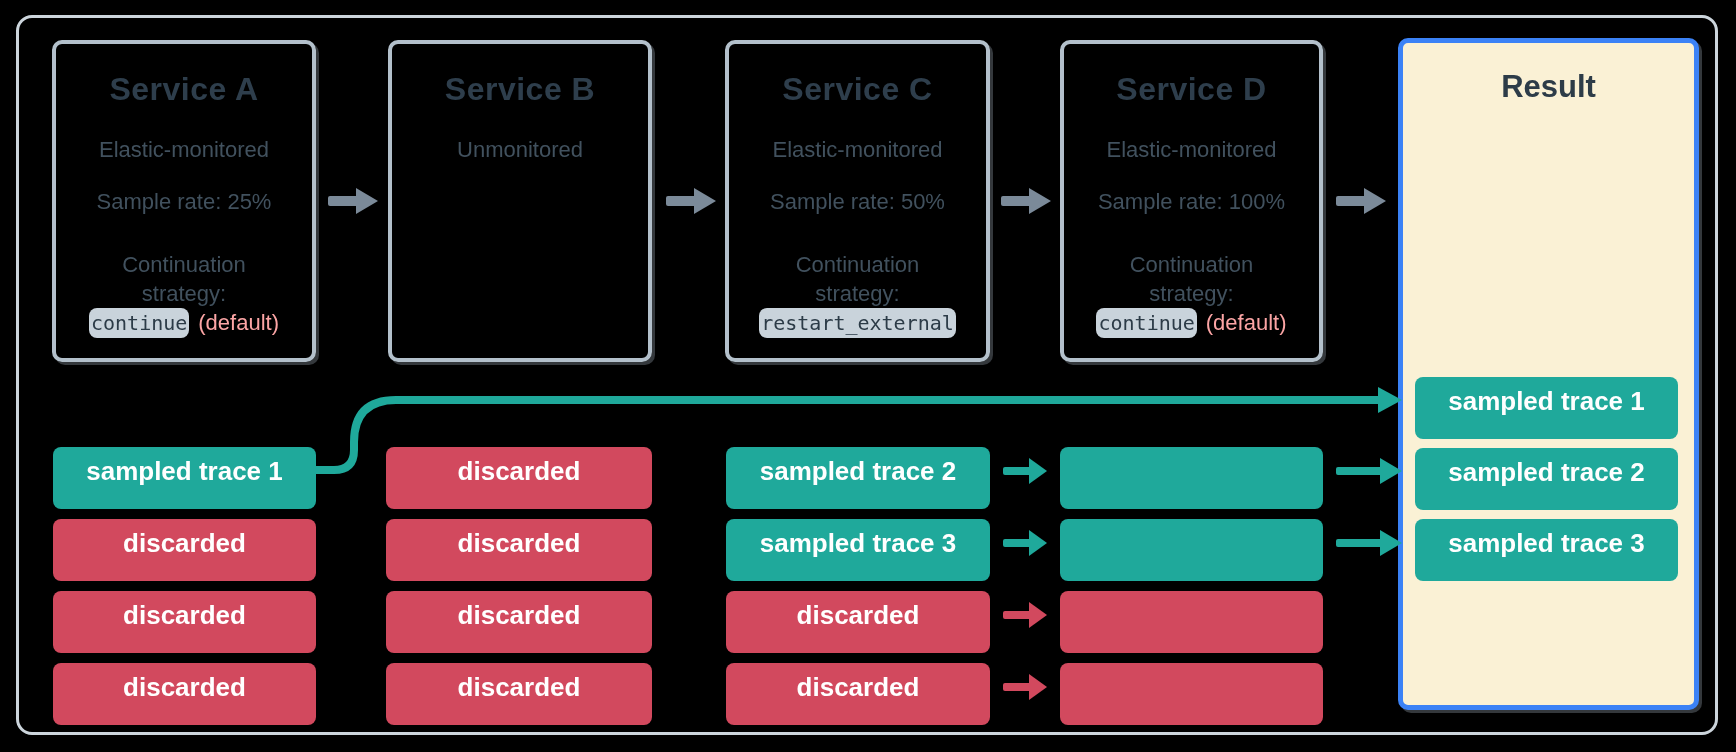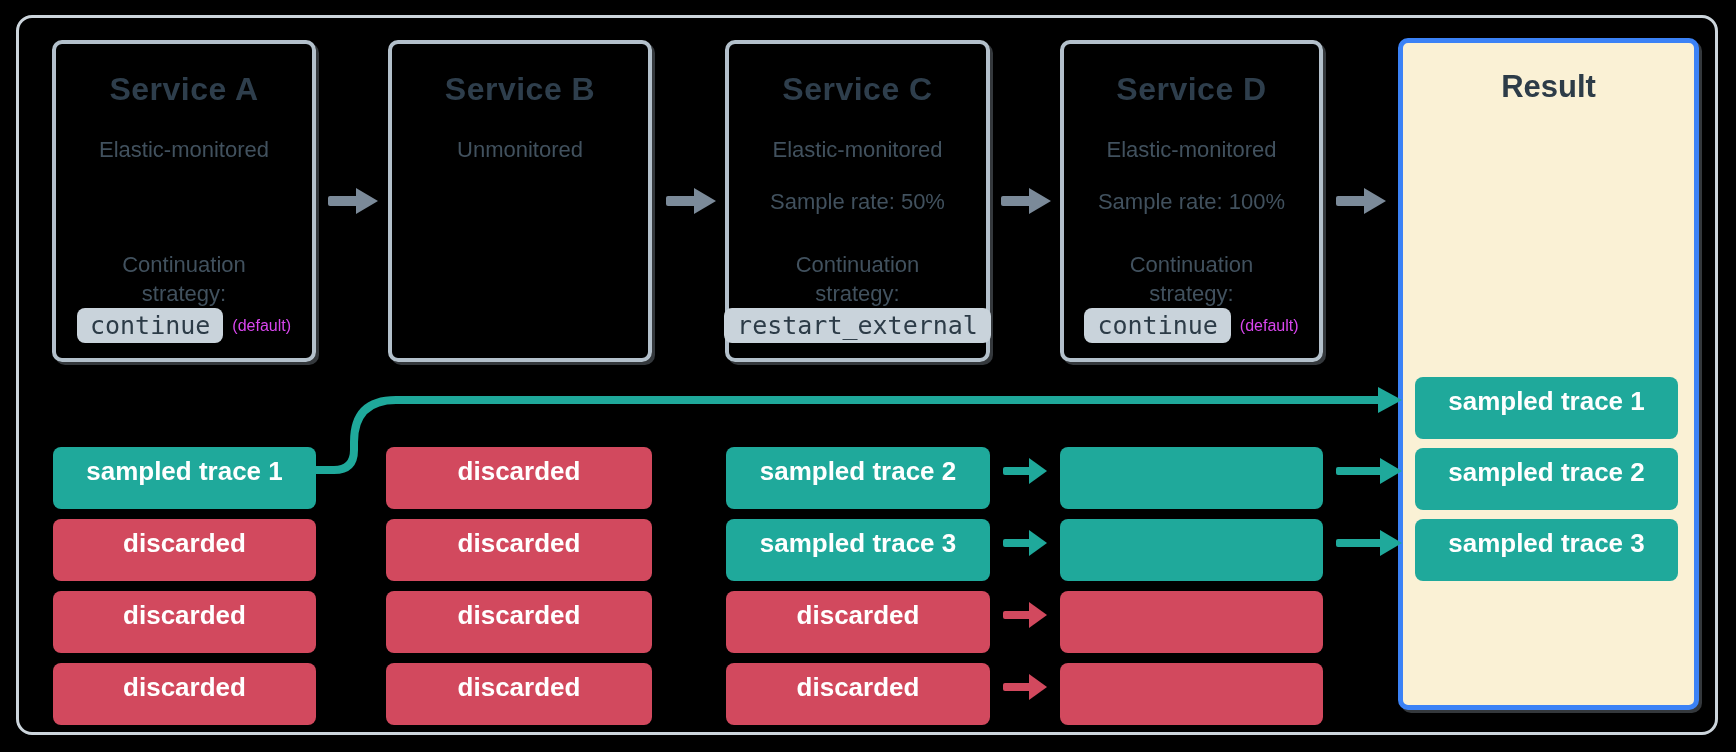--- a/index.html
+++ b/index.html
@@ -25,25 +25,25 @@
   .svc-title{top:27px;font-size:32px;font-weight:bold;color:#2e3e4c;line-height:36px;letter-spacing:.5px}
   .svc-sub{top:92px;font-size:22px;font-weight:500;color:#41515e;line-height:28px}
   .svc-rate{top:144px;font-size:22px;font-weight:500;color:#41515e;line-height:28px}
   .svc-cont{top:206px;font-size:22px;font-weight:500;color:#41515e;line-height:29px}
   .svc-cont span{display:inline-block;max-width:175px}
   .svc-badgerow{
     position:absolute;top:264px;left:0;right:0;
     display:flex;justify-content:center;align-items:center;gap:9px;
   }
   .badge{
-    background:#c9d3db;border-radius:8px;padding:3px 13px;
+    background:#c9d3db;border-radius:8px;padding:3px 2px;
     font-family:"DejaVu Sans Mono","Liberation Mono",monospace;
-    font-size:25px;color:#2c3b47;white-space:nowrap;
+    font-size:20px;color:#2c3b47;white-space:nowrap;
   }
-  .badge-suffix{font-size:16px;font-weight:500;color:#d946ef;white-space:nowrap}
+  .badge-suffix{font-size:22px;font-weight:500;color:#fca5a5;white-space:nowrap}
   
   .result{
     position:absolute;left:1398px;top:38px;width:301px;height:672px;box-sizing:border-box;
     background:#faf1d5;border:5px solid #3b82f6;border-radius:10px;
     box-shadow:3px 3px 0 rgba(150,160,172,.35);
   }
   .result-title{position:absolute;top:26px;left:0;right:0;text-align:center;
     font-size:31px;font-weight:bold;color:#2d3c48;line-height:36px}
   
   .pill{
@@ -69,20 +69,21 @@
 </style>
 </head>
 <body>
 
 <div class="canvas">
   <div class="frame"></div>
 
   <div class="svc pa">
     <div class="svc-line svc-title">Service A</div>
     <div class="svc-line svc-sub">Elastic-monitored</div>
+    <div class="svc-line svc-rate">Sample rate: 25%</div>
     <div class="svc-line svc-cont"><span>Continuation strategy:</span></div>
     <div class="svc-badgerow">
       <span class="badge">continue</span>
       <span class="badge-suffix">(default)</span>
     </div>
   </div>
 
   <div class="svc pb">
     <div class="svc-line svc-title">Service B</div>
     <div class="svc-line svc-sub">Unmonitored</div>

